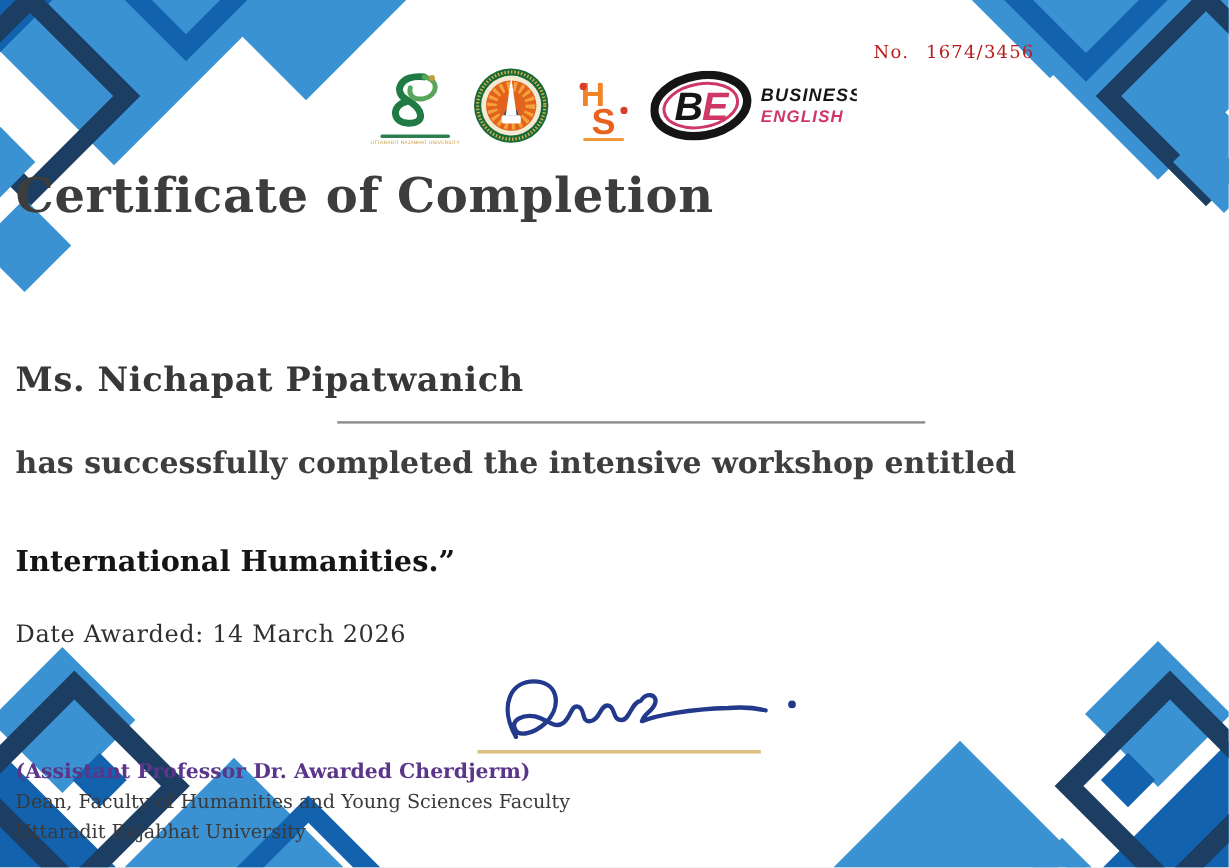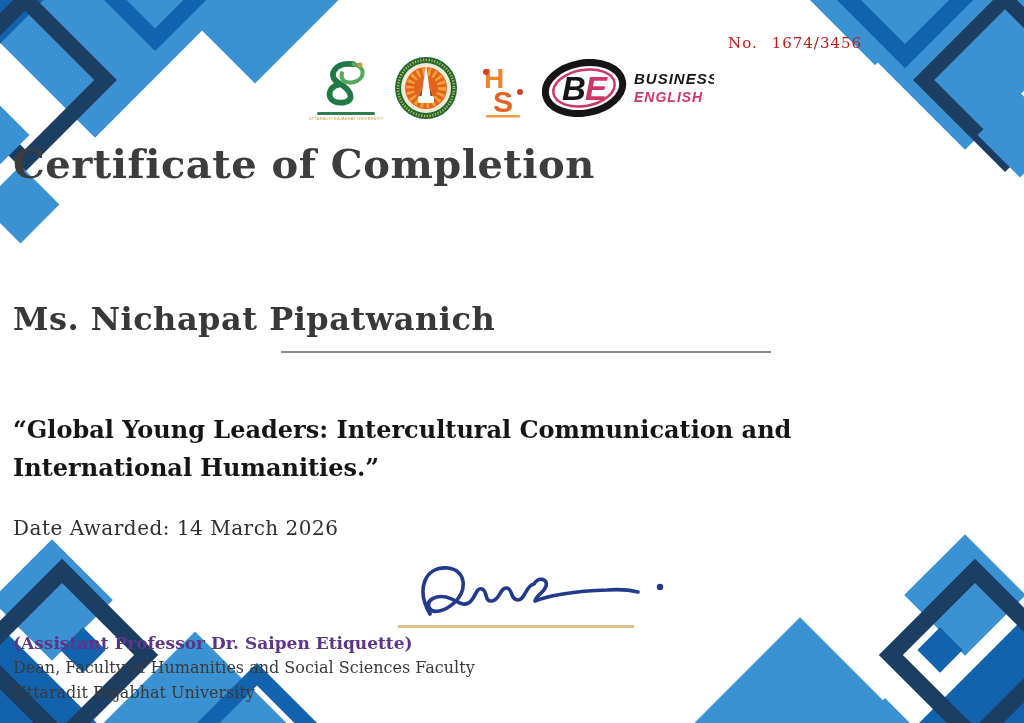--- a/index.html
+++ b/index.html
@@ -13,21 +13,21 @@
   .dm.light{background:#3b92d2;}
   .dm.royal{background:#1262ae;}
   .dm.o-light{background:transparent;border:15px solid #3b92d2;}
   .dm.o-royal{background:transparent;border:16px solid #1262ae;}
   .dm.o-navy{background:transparent;border:16px solid #1c3e63;}
   
   .cline{position:absolute;left:0;right:0;margin-left:13px;}
   .cert-no{position:absolute;top:34px;left:728px;font-size:15px;letter-spacing:1px;color:#b91c1c;display:flex;gap:14px;}
   .title{top:140px;font-size:40px;font-weight:700;color:#3d3d3d;letter-spacing:.5px;}
   .subtitle{top:198px;font-size:23px;letter-spacing:1px;color:#2f2f2f;}
-  .recipient{top:300px;font-size:32px;font-weight:700;color:#383838;letter-spacing:.5px;}
+  .recipient{top:300px;font-size:28px;font-weight:700;color:#383838;letter-spacing:.5px;}
   .name-rule{position:absolute;top:351px;left:281px;width:490px;height:2px;background:#8c8c8c;}
   .bodyline{top:371px;font-size:25px;font-weight:700;color:#3e3e3e;}
   .course1{top:415px;font-size:24px;font-weight:700;color:#151515;}
   .course2{top:453px;font-size:24px;font-weight:700;color:#151515;}
   .dateline{top:516px;font-size:20px;letter-spacing:.5px;color:#2f2f2f;}
   .gold-rule{position:absolute;top:625px;left:398px;width:236px;height:3px;background:#ddc083;}
   .signatory{top:633px;font-size:17px;font-weight:700;color:#5b3589;}
   .dean{top:658px;font-size:16px;color:#3a3a3a;}
   .univ{top:683px;font-size:16px;color:#3a3a3a;}
   
@@ -136,29 +136,29 @@
           <text x="92" y="25" font-family="Liberation Sans, sans-serif" font-size="15" font-weight="800" font-style="italic" letter-spacing="1" fill="#151515">BUSINESS</text>
           <text x="92" y="43" font-family="Liberation Sans, sans-serif" font-size="14" font-weight="800" font-style="italic" letter-spacing="1" fill="#cf3767">ENGLISH</text>
         </svg>
       </span>
     </div>
   </div>
 
   <div class="cline title">Certificate of Completion</div>
   <div class="cline recipient">Ms. Nichapat Pipatwanich</div>
   <div class="name-rule"></div>
-  <div class="cline course1">“Global Young Leaders: Intercultural Communication and</div>
+  <div class="cline bodyline">has successfully completed the intensive workshop entitled</div>
   <div class="cline course2">International Humanities.”</div>
   <div class="cline dateline">Date Awarded: 14 March 2026</div>
 
   <div class="sig-wrap">
     <svg width="300" height="72" viewBox="0 0 300 72">
       <path d="M28,58 C14,34 22,10 46,12 C64,14 66,34 52,47 C43,55 30,59 27,51 C24,44 34,39 44,41 C56,44 60,52 68,46 C74,41 74,31 80,33 C86,35 82,46 90,45 C98,44 98,31 105,32 C111,33 108,44 116,44 C123,44 124,29 132,28 C136,21 146,22 144,30 C142,37 135,38 133,45 C145,40 172,35 205,34 C218,33 228,34 236,36" fill="none" stroke="#23398b" stroke-width="3.6" stroke-linecap="round" stroke-linejoin="round"></path>
       <circle cx="258" cy="31" r="3.2" fill="#23398b"></circle>
     </svg>
   </div>
   <div class="gold-rule"></div>
 
-  <div class="cline signatory">(Assistant Professor Dr. Saipen Etiquette)</div>
-  <div class="cline dean">Dean, Faculty of Humanities and Social Sciences Faculty</div>
+  <div class="cline signatory">(Assistant Professor Dr. Awarded Cherdjerm)</div>
+  <div class="cline dean">Dean, Faculty of Humanities and Young Sciences Faculty</div>
   <div class="cline univ">Uttaradit Rajabhat University</div>
 
 </div>
 
 </body></html>

